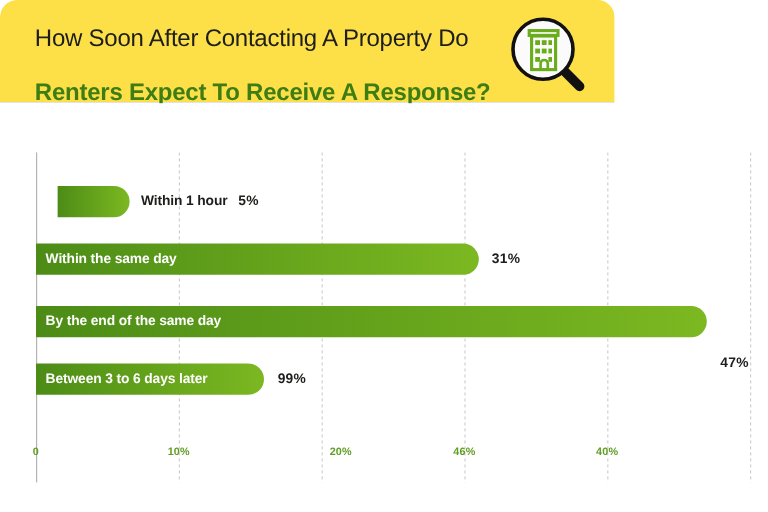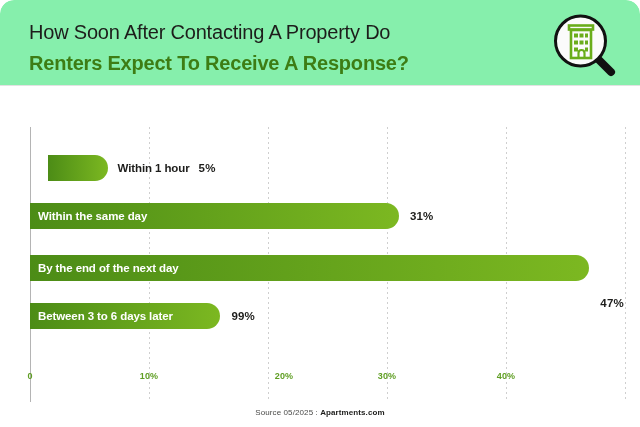--- a/index.html
+++ b/index.html
@@ -20,23 +20,23 @@
     background: #ffffff;
     border-radius: 14px;
     overflow: hidden;
     box-sizing: border-box;
   }
 
   
   #header {
     position: absolute;
     left: 0; top: 0;
-    width: 640px;
+    width: 512px;
     height: 86px;
-    background: #86efac;
+    background: #fde047;
     border-bottom: 1px solid #e2e2e2;
     box-sizing: border-box;
     border-top-left-radius: 14px;
     border-top-right-radius: 14px;
   }
 
   #title-block {
     position: absolute;
     left: 29px;
     top: 20px;
@@ -52,21 +52,21 @@
     white-space: nowrap;
   }
 
   .title-line-2 {
     font-size: 20px;
     line-height: 25px;
     font-weight: 700;
     color: #3d7d14;
     letter-spacing: -0.2px;
     white-space: nowrap;
-    margin-top: 6px;
+    margin-top: 20px;
   }
 
   #brand-icon {
     position: absolute;
     right: 17px;
     top: 8px;
     width: 76px;
     height: 72px;
   }
 
@@ -221,44 +221,41 @@
         <div class="gridline" style="left: 149px;"></div>
         <div class="gridline" style="left: 268px;"></div>
         <div class="gridline" style="left: 387px;"></div>
         <div class="gridline" style="left: 506px;"></div>
         <div class="gridline" style="left: 625px;"></div>
       </div>
     <div id="ticks">
         <div class="tick-label" style="left: 30px;">0</div>
         <div class="tick-label" style="left: 149px;">10%</div>
         <div class="tick-label" style="left: 284px;">20%</div>
-        <div class="tick-label" style="left: 387px;">30%</div>
+        <div class="tick-label" style="left: 387px;">46%</div>
         <div class="tick-label" style="left: 506px;">40%</div>
         <div class="tick-label" style="left: 661px; margin-top: 37px;">50%</div>
       </div>
     <div id="bars">
         <div class="bar-row" style="top: 69px; width: 640px; margin-left: 18px;">
           <div class="bar" style="width: 59.5px;"></div>
           <div class="bar-label-outside" style="left: 99.5px;">Within 1 hour</div>
           <div class="bar-value" style="left: 180.562px;">5%</div>
         </div>
         <div class="bar-row" style="top: 117px; width: 640px;">
           <div class="bar" style="width: 368.9px;"></div>
           <div class="bar-label-inside">Within the same day</div>
           <div class="bar-value" style="left: 409.9px;">31%</div>
         </div>
         <div class="bar-row" style="top: 169px; width: 640px;">
           <div class="bar" style="width: 559.3px;"></div>
-          <div class="bar-label-inside">By the end of the next day</div>
+          <div class="bar-label-inside">By the end of the same day</div>
           <div class="bar-value" style="left: 600.3px; margin-top: 35px;">47%</div>
         </div>
         <div class="bar-row" style="top: 217px; width: 576px;">
           <div class="bar" style="width: 190.4px;"></div>
           <div class="bar-label-inside">Between 3 to 6 days later</div>
           <div class="bar-value" style="left: 231.4px;">99%</div>
         </div>
       </div>
 
-    <div id="source">
-      <span>Source 05/2025 : </span><b>Apartments.com</b>
-    </div>
   </div>
 </div>
 
 </body></html>

